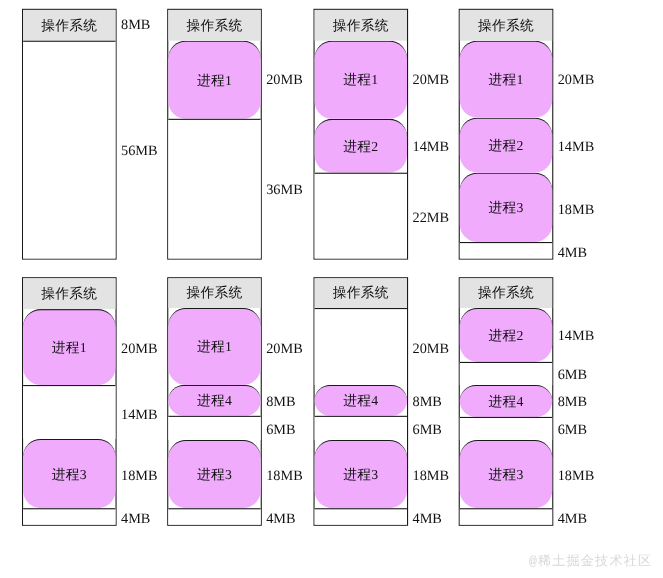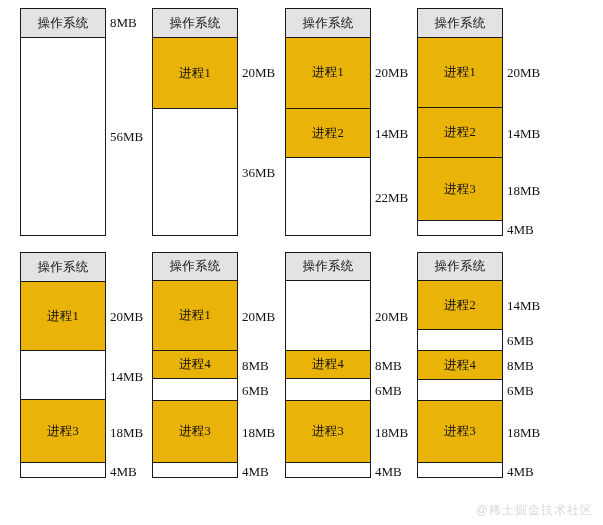--- a/index.html
+++ b/index.html
@@ -64,21 +64,22 @@
     line-height: 1;
     letter-spacing: 0.2px;
     color: #111;
     overflow: hidden;
   }
   
   .seg + .seg {
     border-top: 1.5px solid #1a1a1a;
   }
   .seg.filled {
-    background: #eab308;
+    background: #f0abfc;
+    border-radius: 16px;
   }
   .seg.free {
     background: #ffffff;
   }
   .seg.os {
     background: #e3e3e3;
     font-size: 12.5px;
   }
 
   
@@ -113,21 +114,21 @@
   .caption .cap-num { margin-right: 10px; }
 
   
   .watermark {
     position: absolute;
     right: 10px;
     bottom: 6px;
     font-size: 12px;
     color: #d8d8d8;
     letter-spacing: 1px;
-    font-family: Liberation Sans, sans-serif;
+    font-family: Liberation Mono, monospace;
     user-select: none;
   }
 </style>
 </head>
 <body>
 
 <div id="figure-root">
 
   <div class="row row-top" id="row-top">
       <div class="diagram d1">

